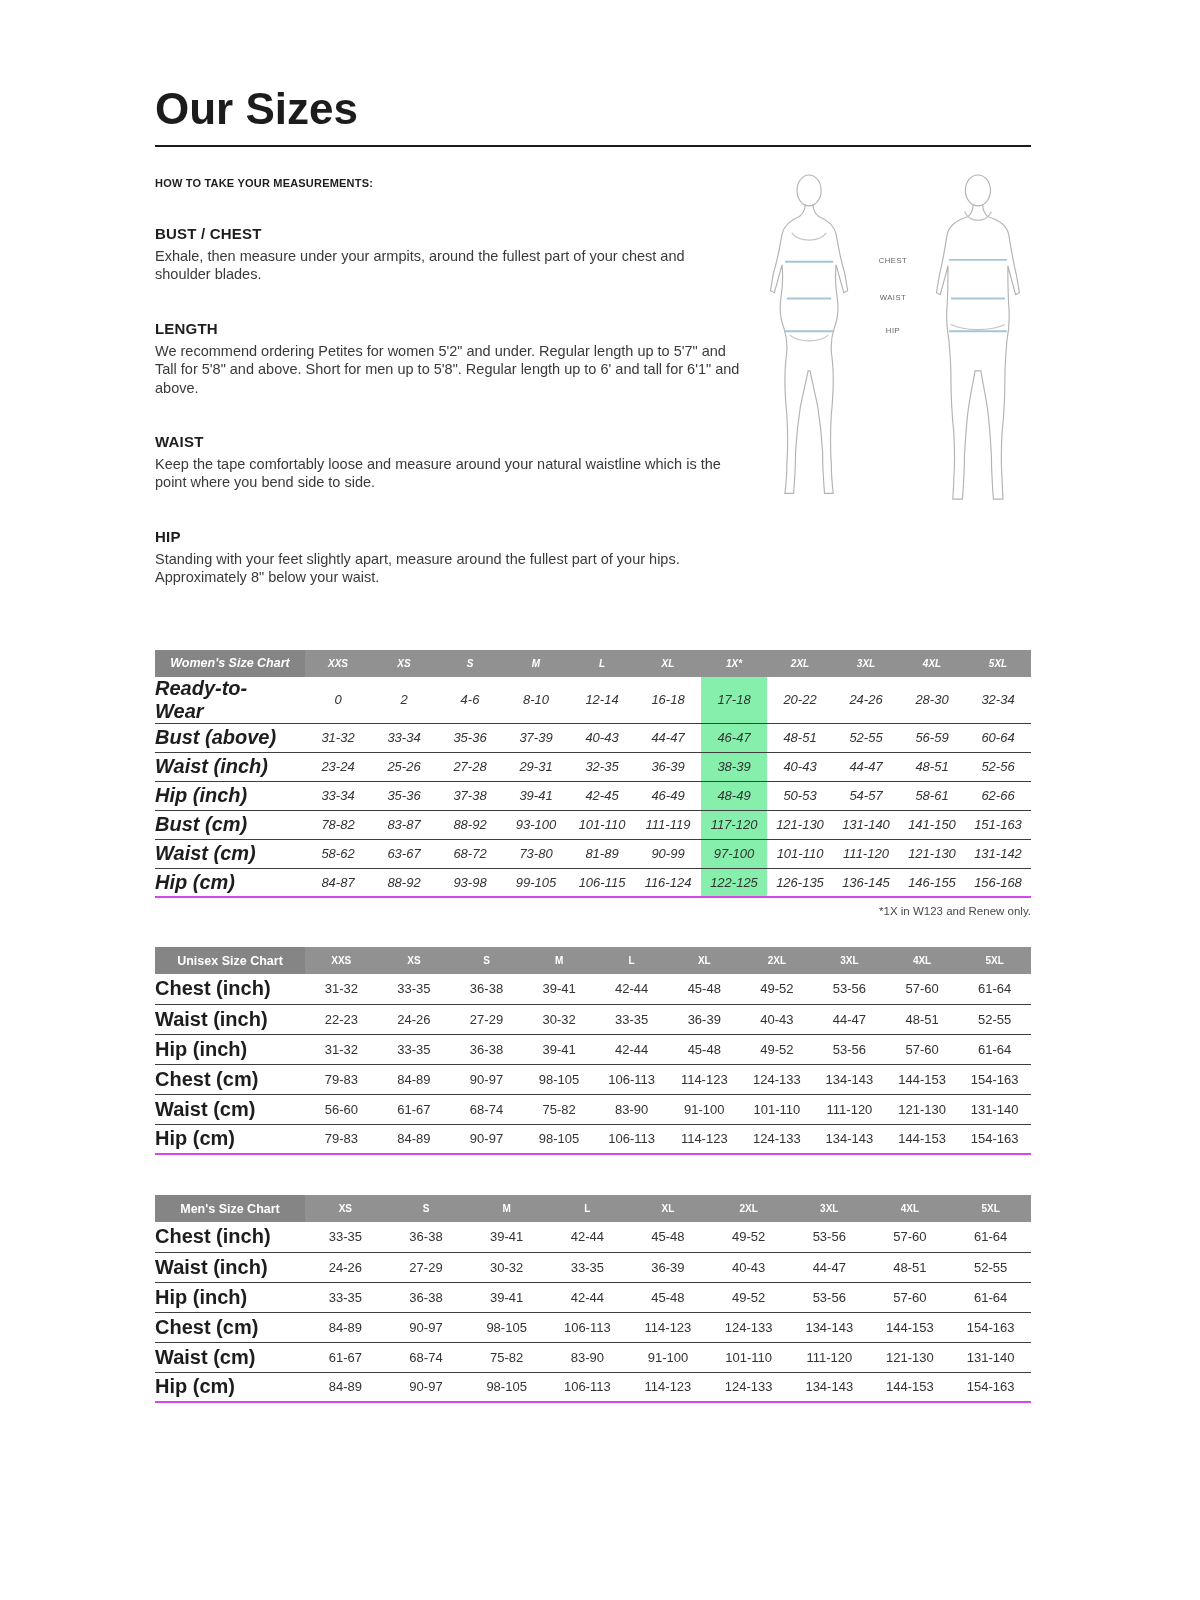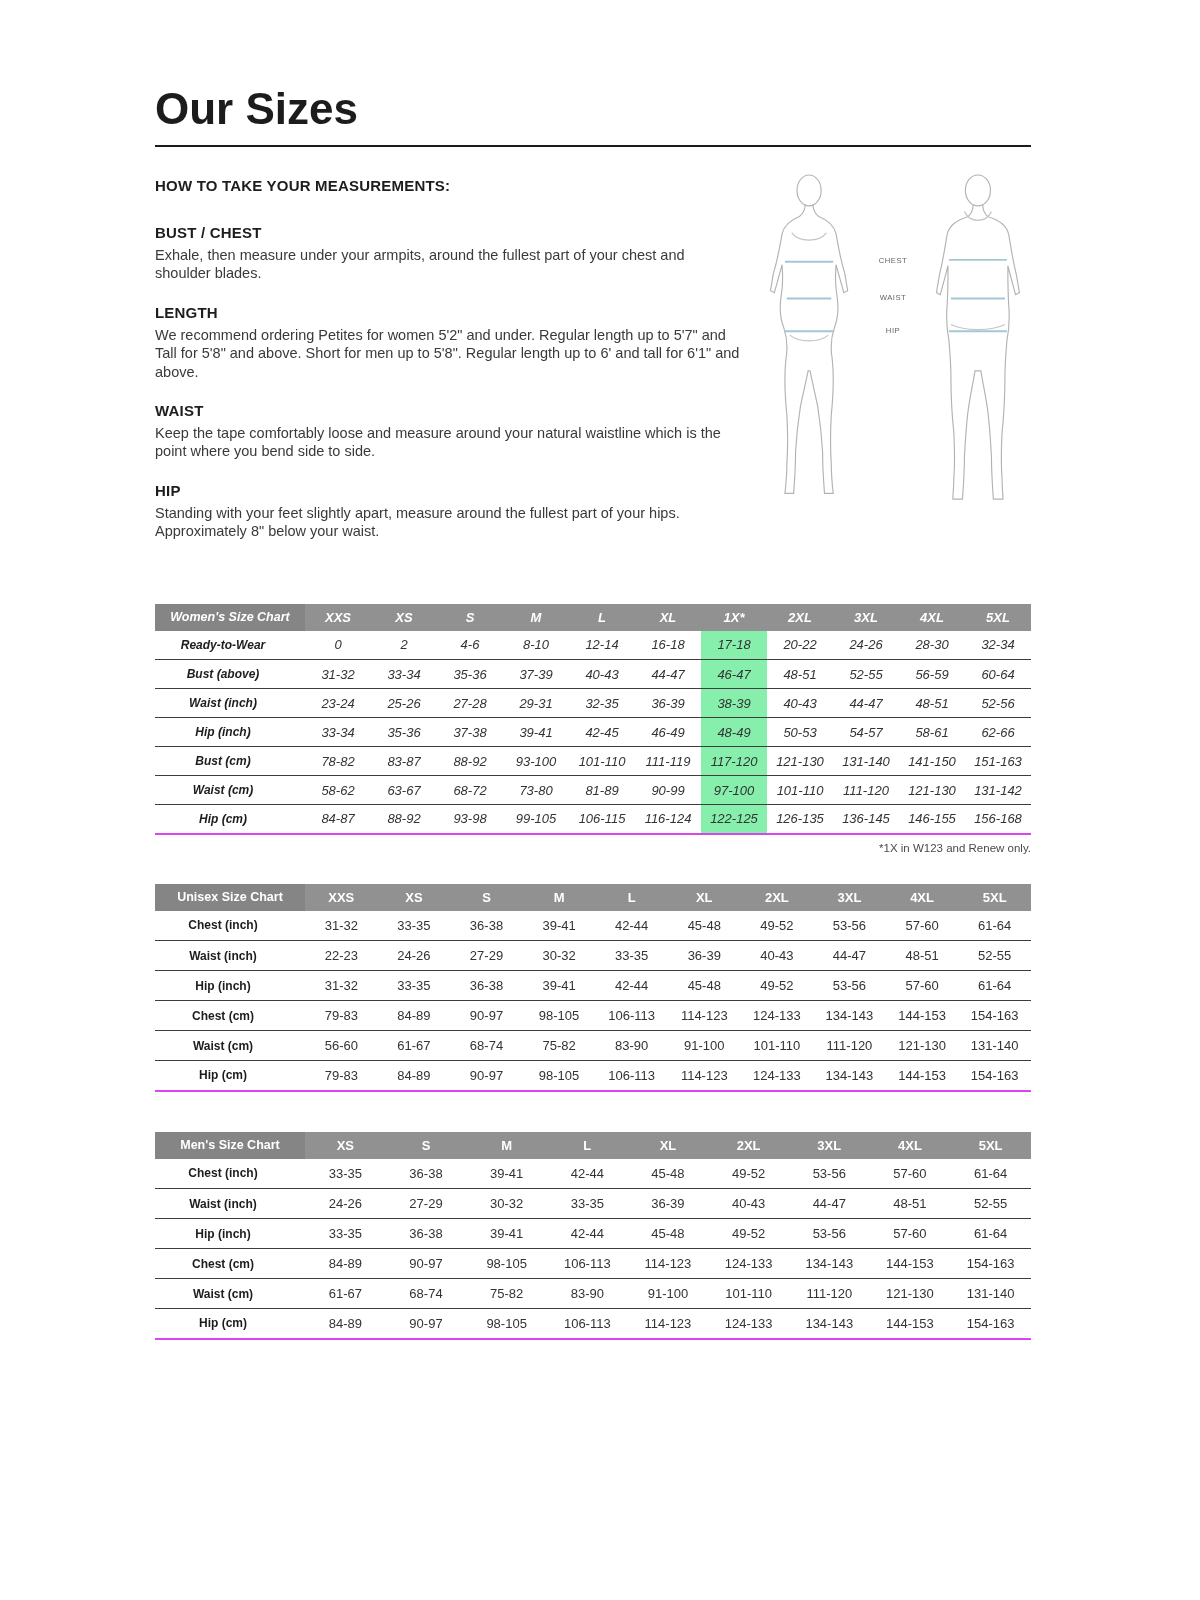--- a/index.html
+++ b/index.html
@@ -10,31 +10,31 @@
   }
   .content { width:876px; margin-left:155px; padding-top:87px; }
 
   .page-title { font-size:44px; font-weight:800; color:#1c1c1c; line-height:1; }
   .title-rule { border:none; border-top:2px solid #1b1b1b; margin-top:14px; }
 
   .measure-wrap { display:flex; margin-top:30px; }
   .measure-text { width:601px; }
   .measure-figs { width:275px; }
 
-  .howto { font-size:15px; font-weight:bold; color:#1d1d1d; letter-spacing:.2px; margin-bottom:30px; }
-  .msec { margin-bottom:21px; }
+  .howto { font-size:11px; font-weight:bold; color:#1d1d1d; letter-spacing:.2px; margin-bottom:30px; }
+  .msec { margin-bottom:21px;margin-top:36px; }
   .msec h3 { font-size:15px; font-weight:bold; color:#1d1d1d; margin-bottom:5px; letter-spacing:.2px; }
   .msec p  { font-size:14.5px; line-height:1.27; color:#3a3a3a; max-width:585px; }
 
   .size-table { width:100%; border-collapse:collapse; table-layout:fixed; }
-  .size-table th { background:#919191; color:#fff; font-size:13px; font-weight:bold; height:27px; text-align:center; }
+  .size-table th { background:#919191; color:#fff; font-size:10px; font-weight:bold; height:27px; text-align:center; }
   .size-table th.tbl-name { background:#858585; width:150px; font-size:12.5px; }
   .size-table td { text-align:center; font-size:13px; color:#333; height:29px; }
   .size-table.tall td { height:30px; }
-  .size-table td.row-label { text-align:center; padding-right:14px; font-weight:bold; font-size:12px; color:#1d1d1d; }
+  .size-table td.row-label { text-align:left; padding-right:14px; font-weight:bold; font-size:20px; color:#1d1d1d; }
   .size-table tbody tr + tr td { border-top:1px solid #3d3d3d; }
   .size-table tbody tr:last-child td { border-bottom:2px solid #d946ef; }
   .size-table td.hl { background:#86efac; }
 
   .t-women  { margin-top:42px;font-style:italic; }
   .t-unisex { margin-top:30px; }
   .t-men    { margin-top:40px; }
   .footnote { text-align:right; font-size:11.5px; color:#4a4a4a; margin-top:7px; }
 
   .figs-svg { display:block; margin-top:-14px; }

